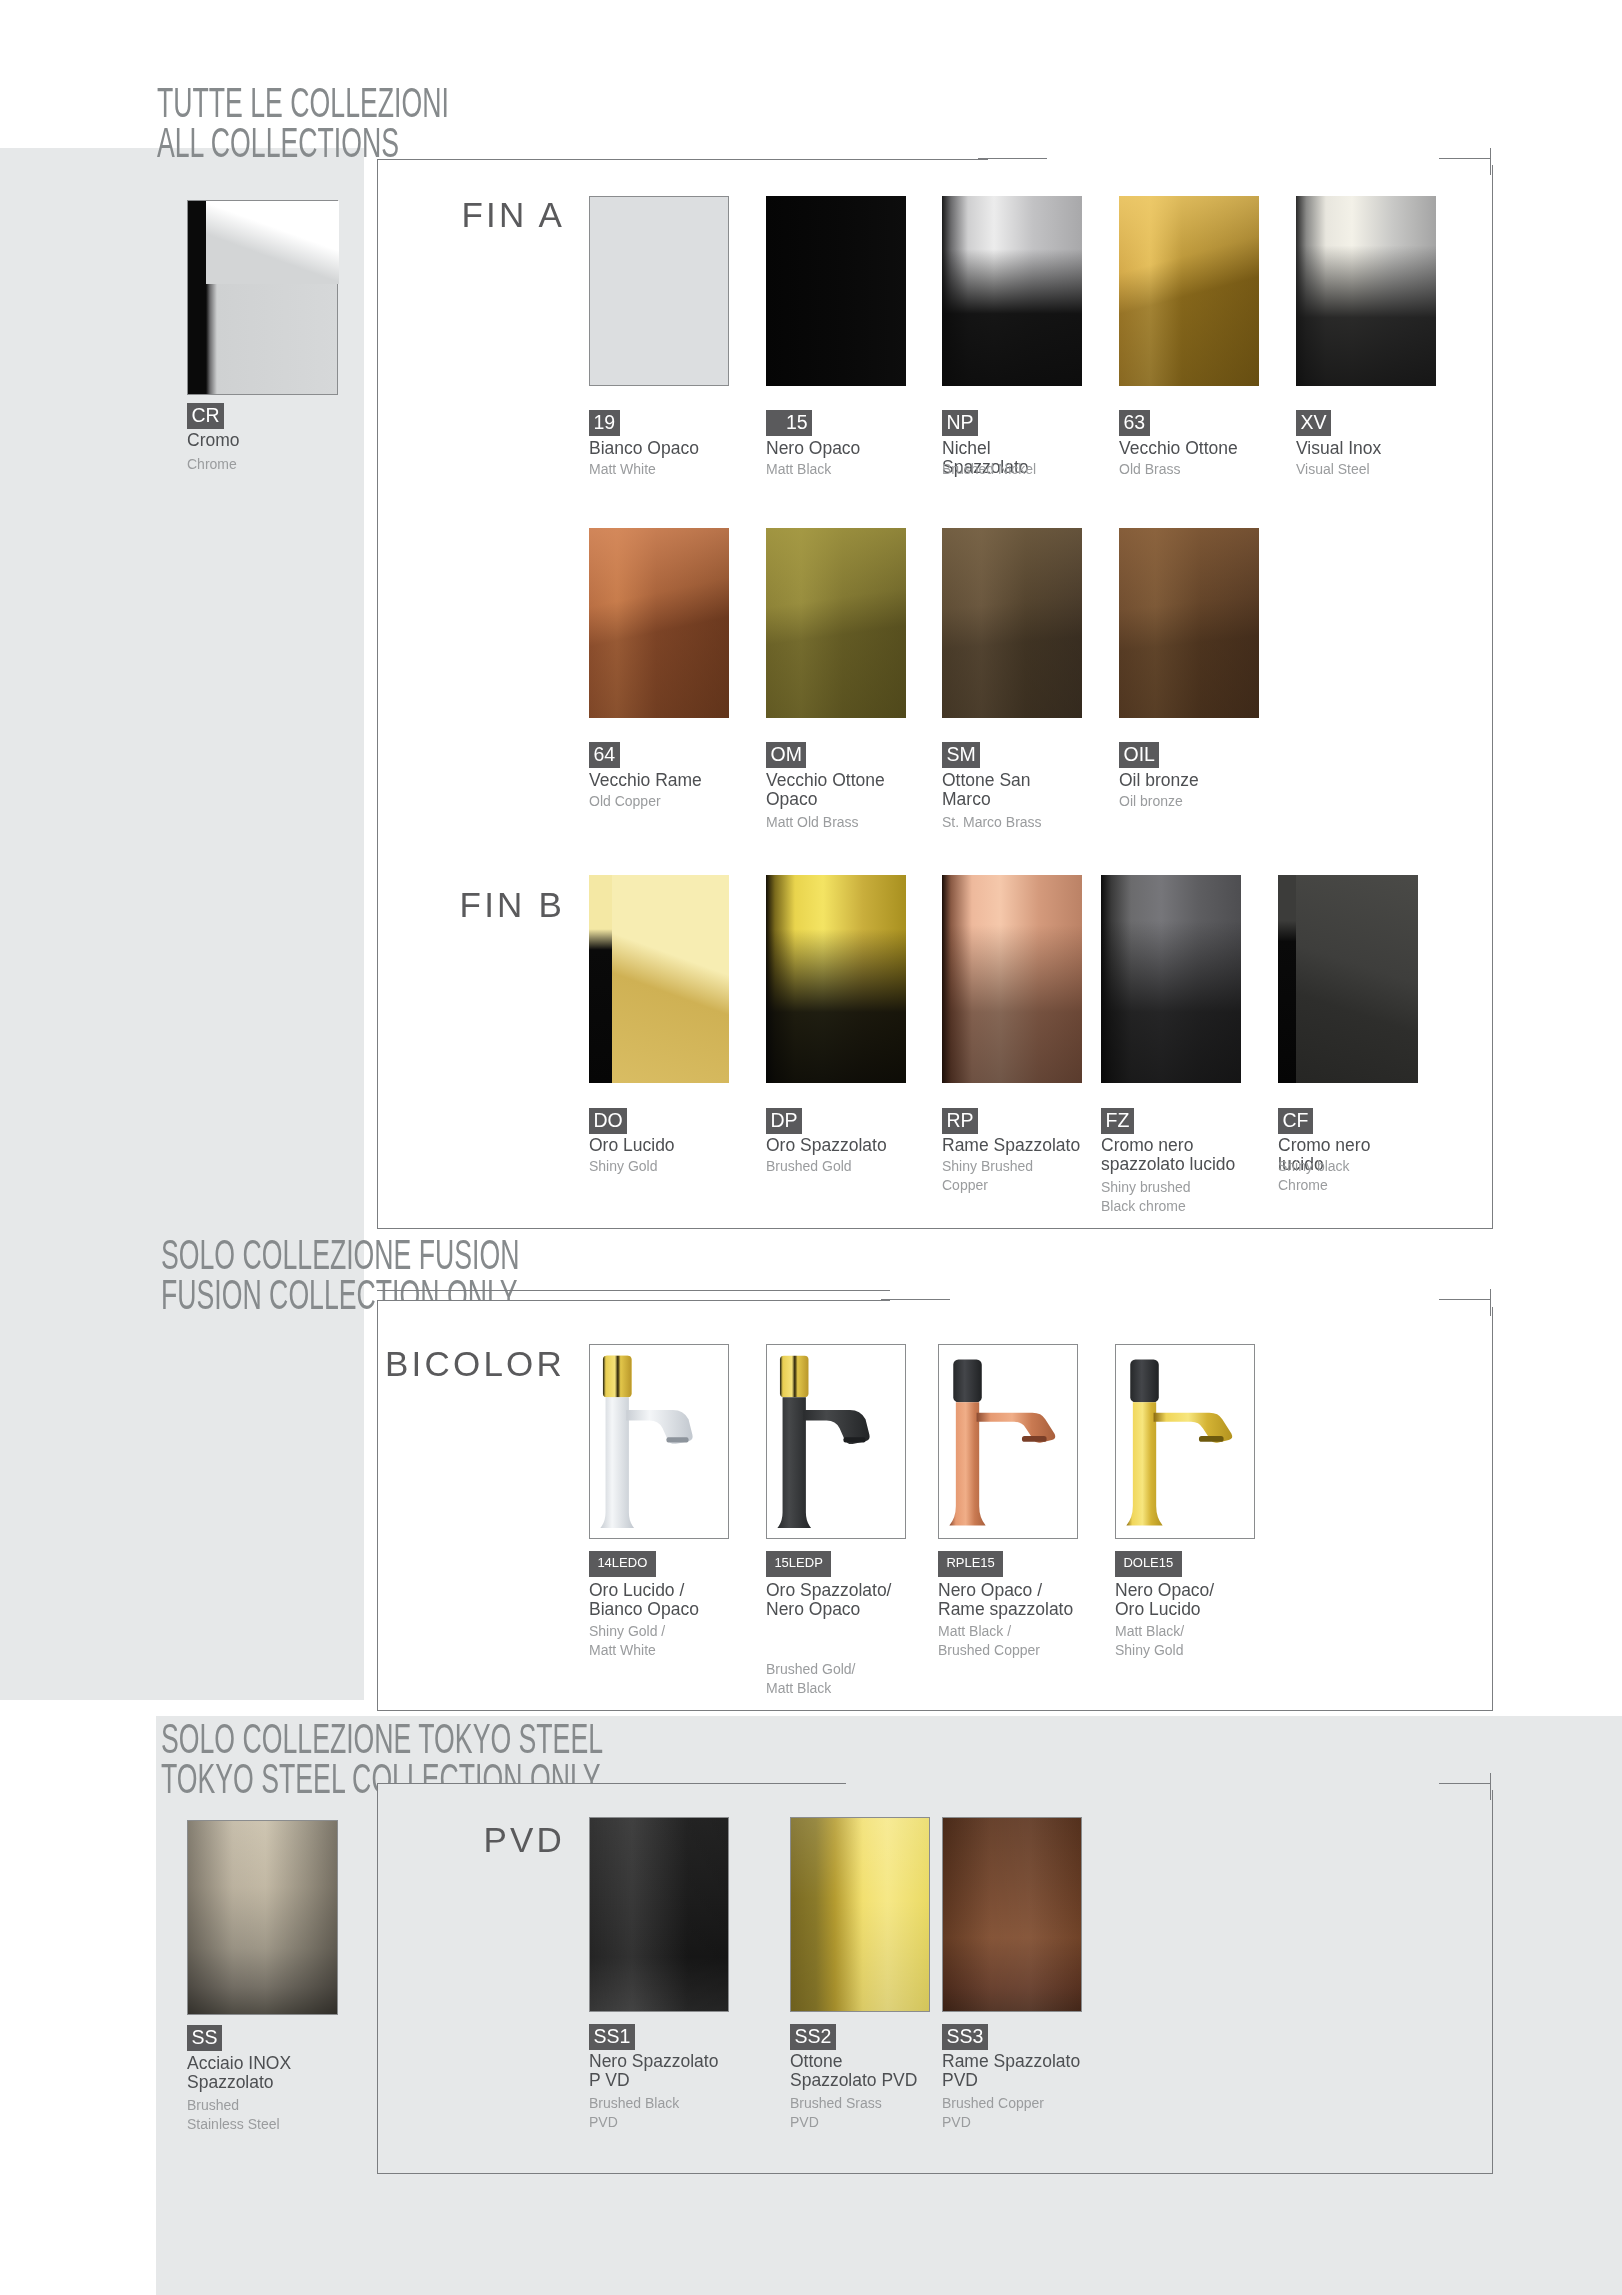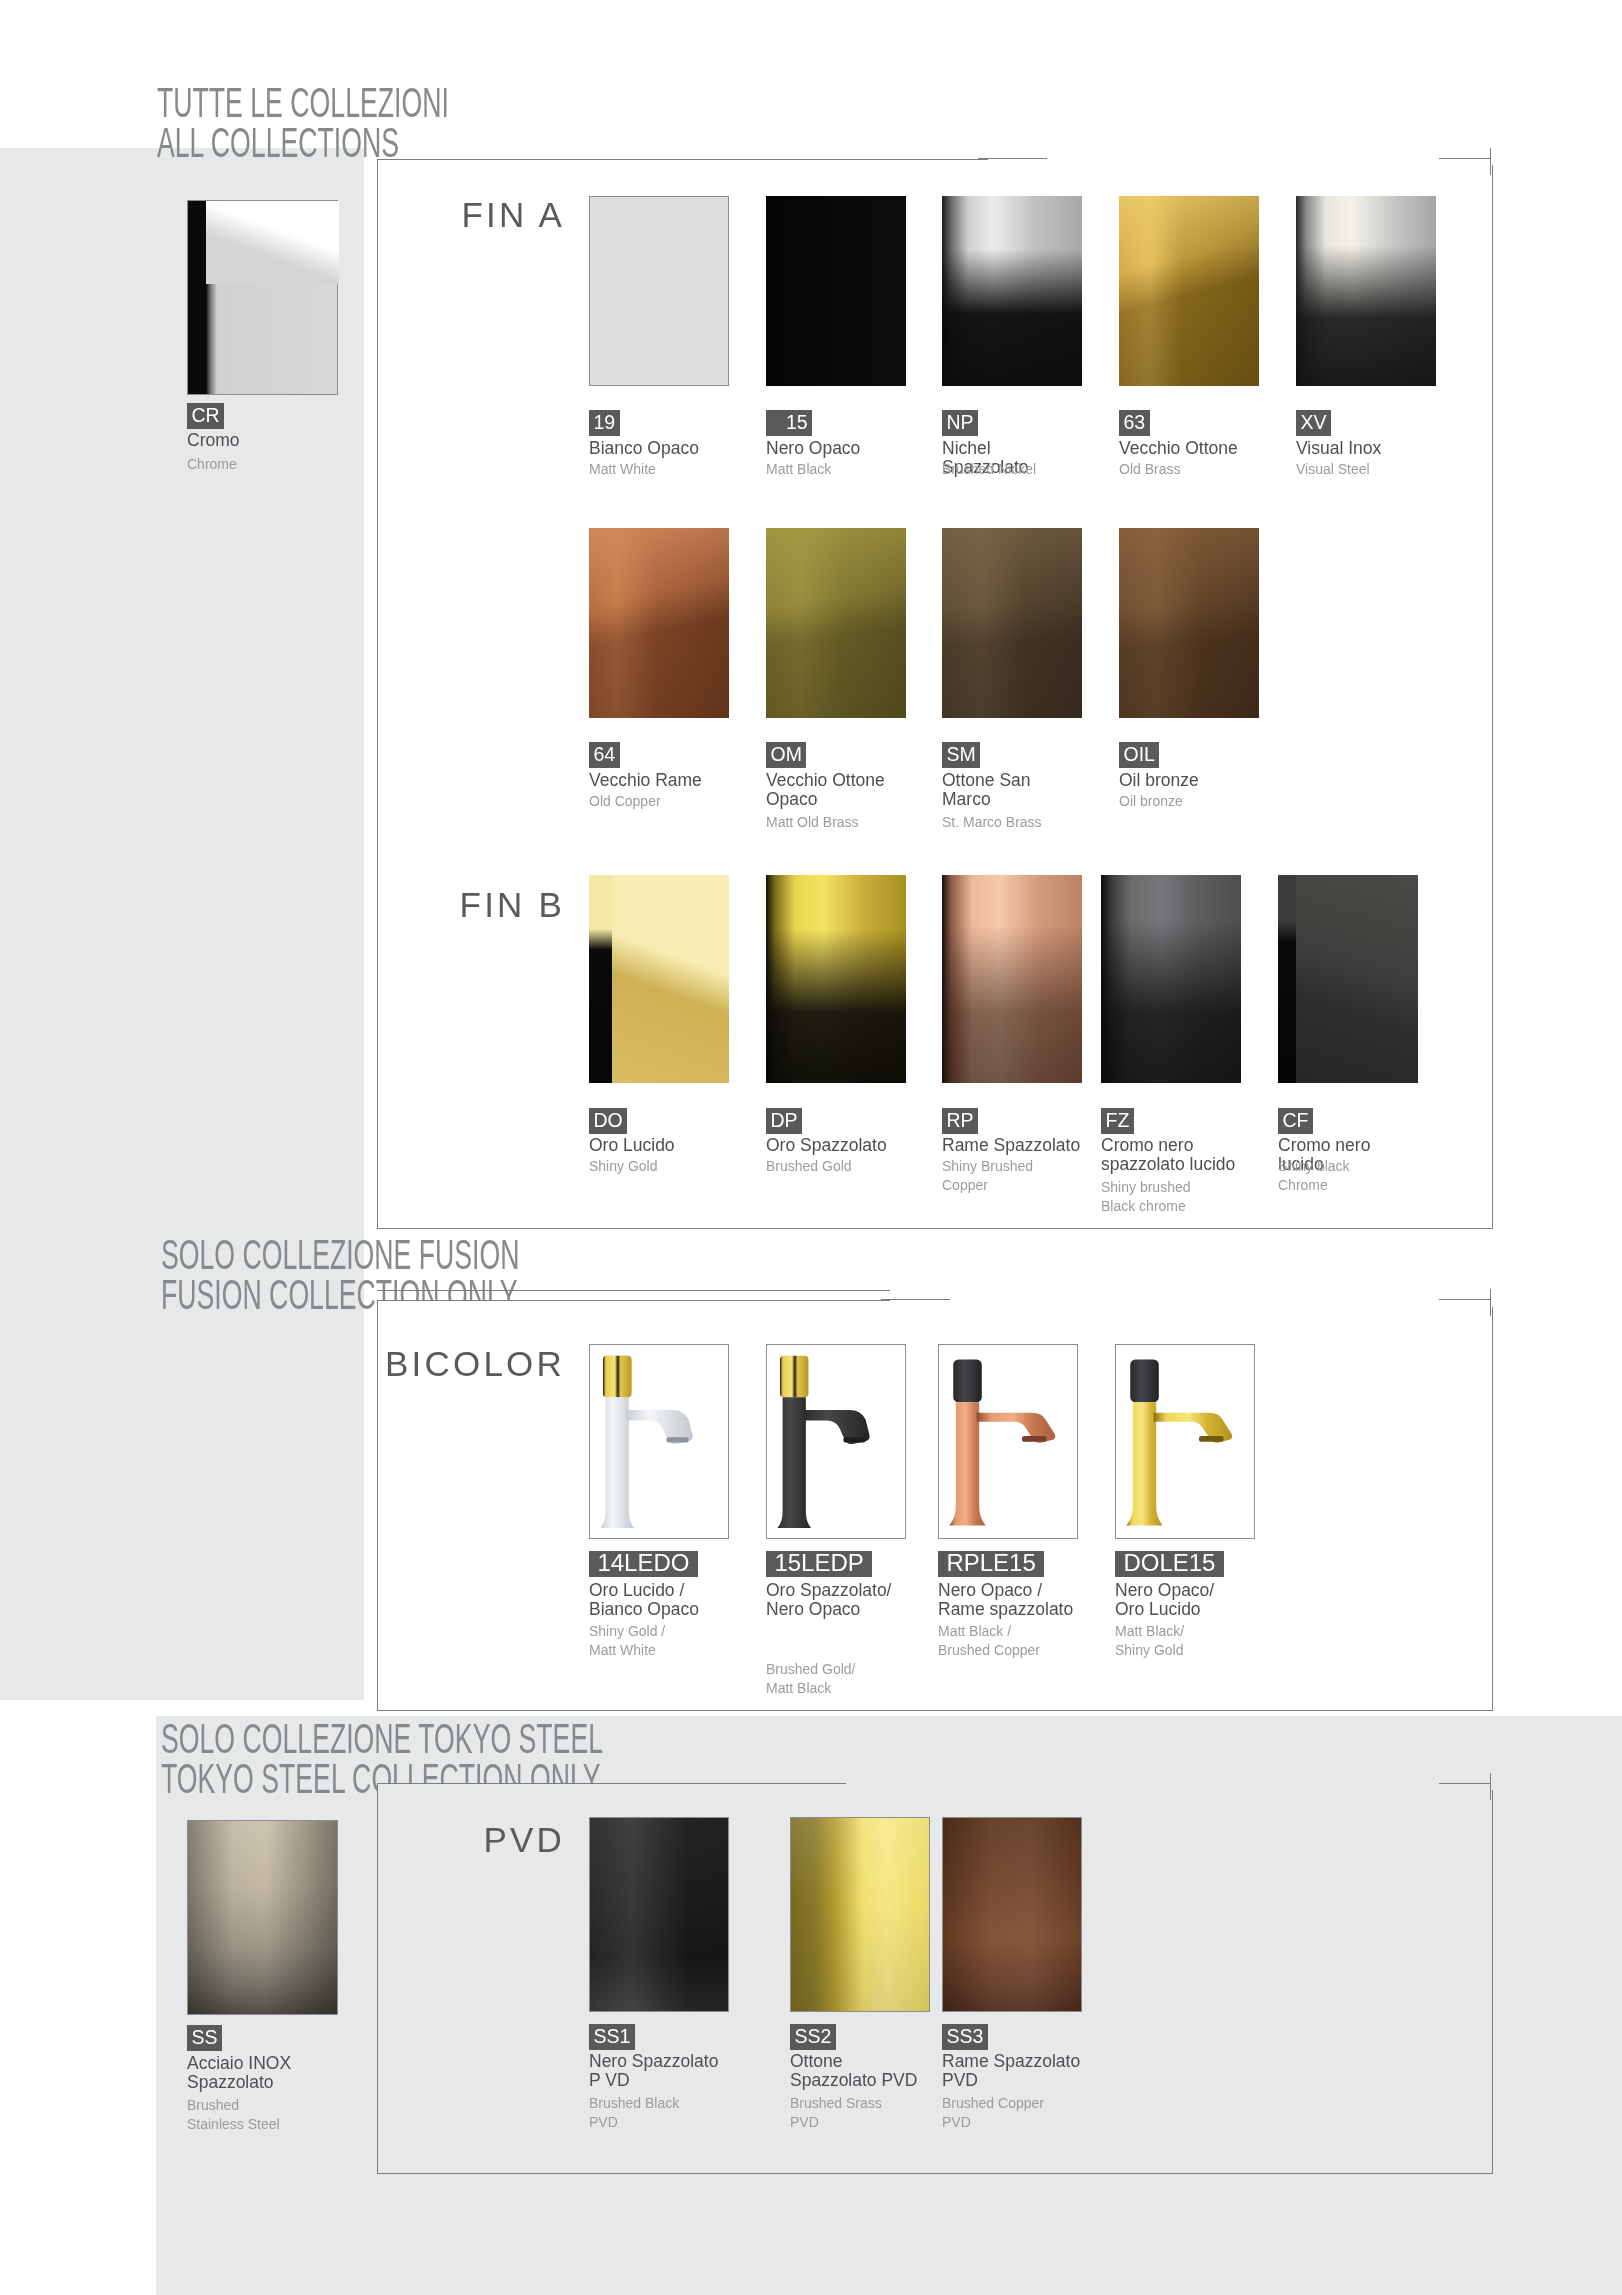--- a/index.html
+++ b/index.html
@@ -49,21 +49,21 @@
   .sw{position:absolute;left:0;top:0;border:0.6px solid #8a8c8e;box-sizing:border-box;}
   .sw.noborder{border:none;}
 
   
   .code{
     position:absolute;background:#5a5a5c;color:#ffffff;
     font-family:"Liberation Sans","DejaVu Sans",sans-serif;
     font-size:19.5px;line-height:22px;padding:1.3px 4.5px 2.6px 4.5px;
     display:inline-block;white-space:nowrap;
   }
-  .code.wide{font-size:24px;padding:1.3px 8.4px 2.6px 8.4px;}
+  .code.wide{font-size:13px;padding:1.3px 8.4px 2.6px 8.4px;}
 
   .nameit{position:absolute;color:#4d4f52;font-size:17.5px;line-height:19px;white-space:pre-line;}
   .nameen{position:absolute;color:#9a9c9e;font-size:14px;line-height:19px;white-space:pre-line;}
 
   
   .prodcard{position:absolute;background:#ffffff;border:0.6px solid #8a8c8e;box-sizing:border-box;}
   .fauc{position:absolute;}
 </style>
 </head>
 <body>

